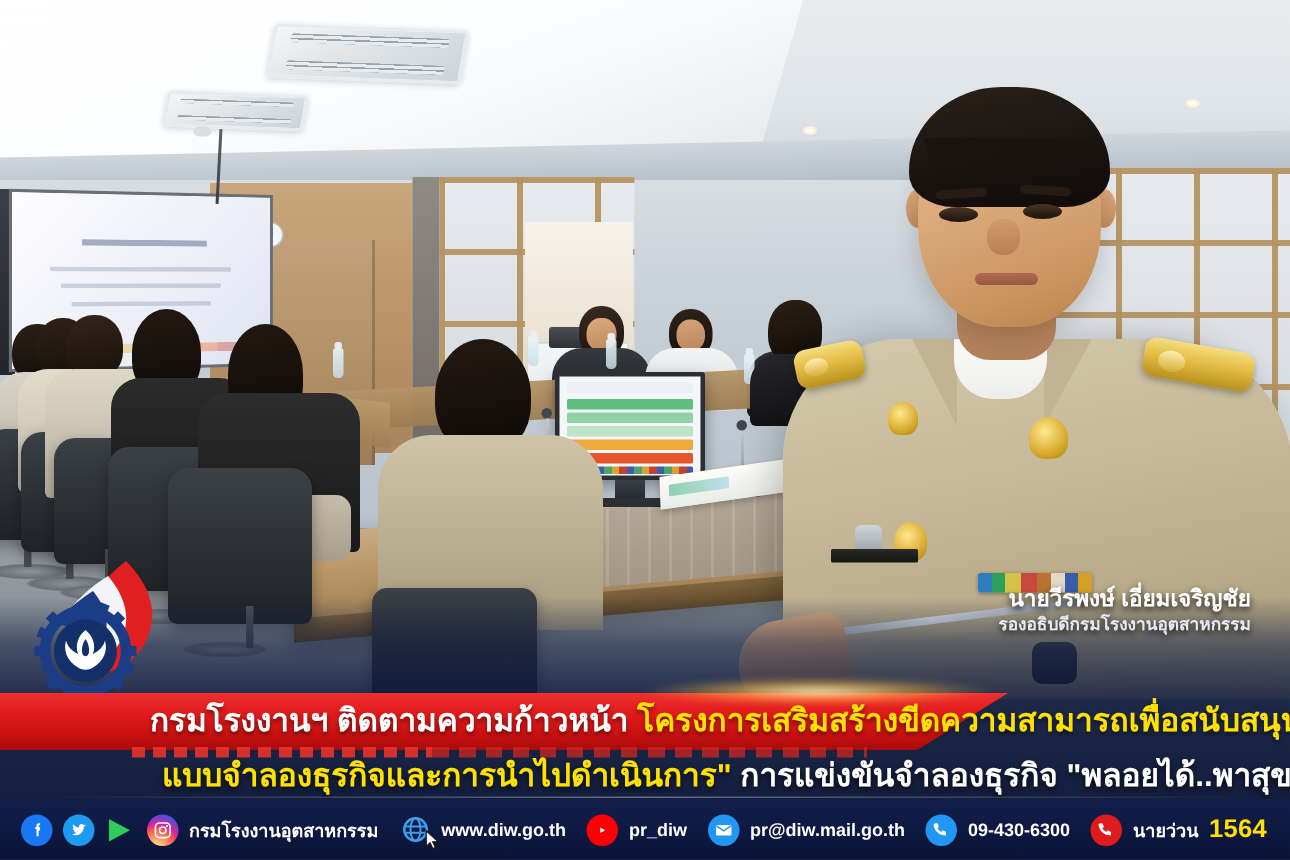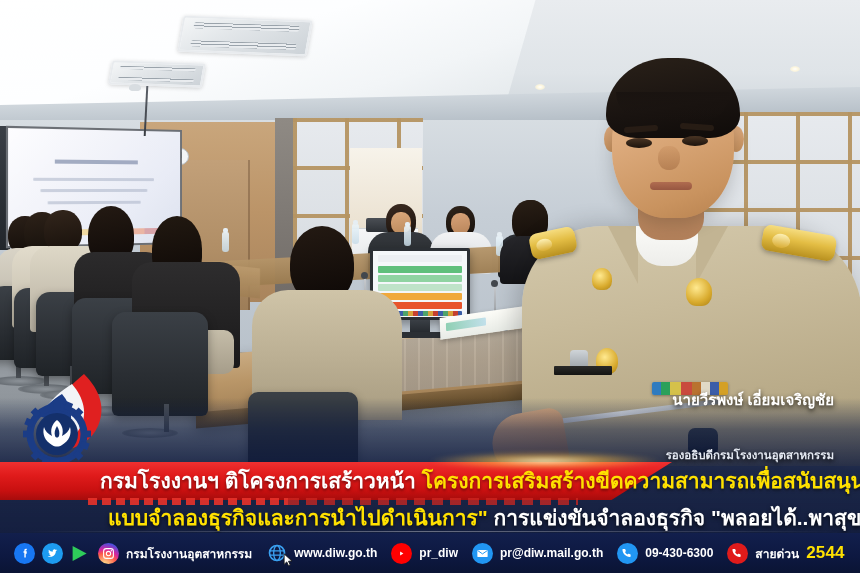--- a/index.html
+++ b/index.html
@@ -401,21 +401,20 @@
   .name-block {
     position:absolute; right:26px; top:390px; text-align:right;
   }
   .name-main {
     font-size:15px; font-weight:bold; color:#ffffff; line-height:19px;
     text-shadow:0 2px 5px rgba(0,0,0,.9);
   }
   .name-sub {
     font-size:11.5px; font-weight:bold; color:#e4e9f2; line-height:16px;
     text-shadow:0 2px 5px rgba(0,0,0,.9);
-    margin-top:38px;
   }
 
   
   .contact-row {
     position:absolute; left:0; bottom:0; width:860px; height:40px;
     display:flex; align-items:center; padding:0 14px; gap:0;
   }
   .citem-label { font-size:12px; font-weight:bold; color:#ffffff; white-space:nowrap; }
   .cgap { width:14px; }
   .cgap-s { width:7px; }
@@ -661,21 +660,21 @@
     <div class="logo-text-en">DEPARTMENT OF INDUSTRIAL WORKS</div>
   </div>
 
   <div class="red-band"></div>
   <div class="red-band-glow"></div>
   <div class="red-pixels"></div>
   <div class="red-pixels2"></div>
 
 
   <div class="headline1">
-    <span class="w">กรมโรงงานฯ ติโครงการเสร้าวหน้า</span>
+    <span class="w">กรมโรงงานฯ ติดตามความก้าวหน้า</span>
     <span class="y">โครงการเสริมสร้างขีดความสามารถเพื่อสนับสนุน</span>
   </div>
 
   <div class="headline2">
     <span class="y">แบบจำลองธุรกิจและการนำไปดำเนินการ"</span>
     <span class="w">การแข่งขันจำลองธุรกิจ "พลอยได้..พาสุข"</span>
   </div>
 
   <div class="navy-strip"></div>
   <div class="contact-row">
@@ -750,18 +749,18 @@
     <div class="cgap-s"></div>
     <div class="citem-label">09-430-6300</div>
 
     <div class="cgap"></div>
     <div class="soc hot">
       <svg width="13" height="13" viewBox="0 0 24 24">
           <path fill="#fff" d="M6.6 3.5c.6 0 1 .3 1.2.8l1.1 2.6c.2.5.1 1-.3 1.3L7.3 9.3c1 2.1 2.6 3.7 4.7 4.7l1.1-1.3c.3-.4.8-.5 1.3-.3l2.6 1.1c.5.2.8.6.8 1.2v2.4c0 .8-.7 1.4-1.5 1.3C8.6 17.7 3.3 12.4 2.6 5.2 2.5 4.4 3.1 3.7 3.9 3.7l2.7-.2z"></path>
         </svg>
     </div>
     <div class="cgap-s"></div>
-    <div class="citem-label">สายด่วน</div>
-    <div class="cgap-s"></div>
-    <div class="hot-num">2544</div>
+    <div class="citem-label">นายว่วน</div>
+    <div class="cgap-s"></div>
+    <div class="hot-num">1564</div>
   </div>
 
 </div>
 
 </body></html>

